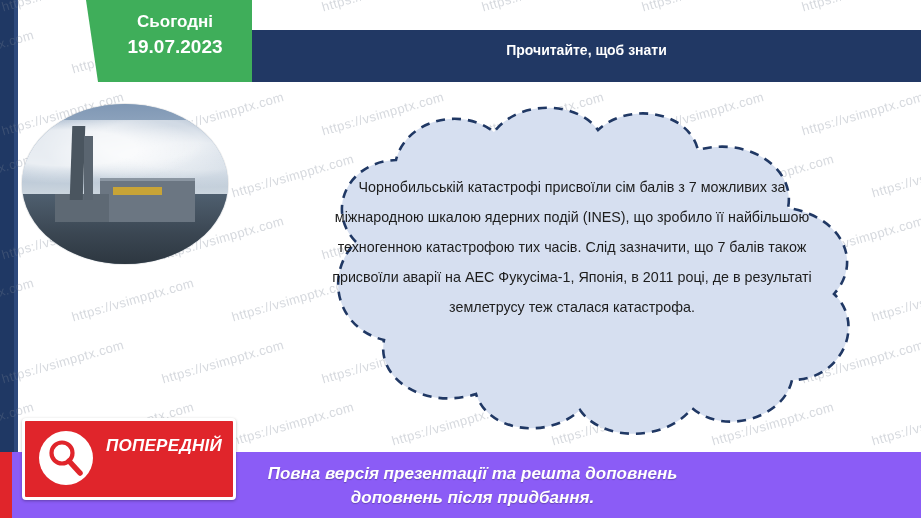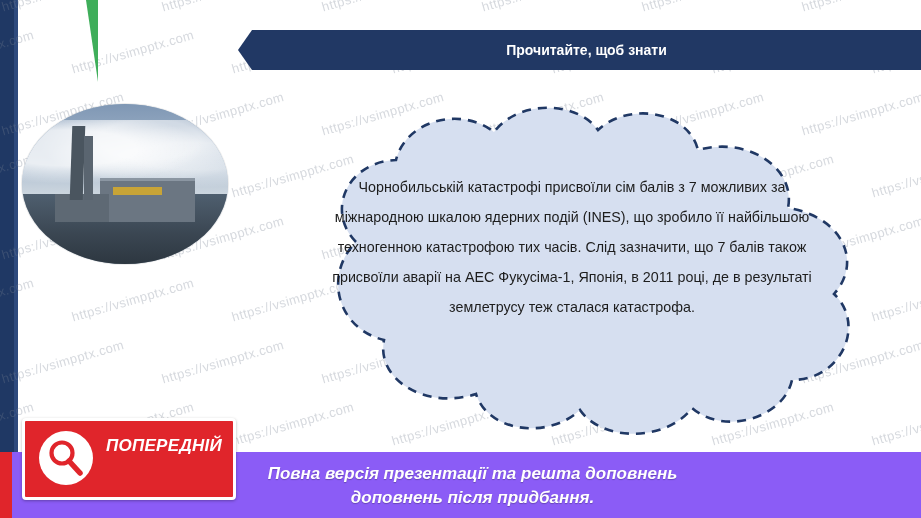--- a/index.html
+++ b/index.html
@@ -71,21 +71,21 @@
   }
   .logo .sub{
     position:absolute;left:36px;top:22px;
     font-size:11px;color:#7b8894;letter-spacing:.5px;
   }
   .logo .bars{
     position:absolute;left:0;top:6px;
   }
   
   .header-bar{
-    position:absolute;left:252px;top:30px;width:669px;height:40px;
+    position:absolute;left:252px;top:30px;width:669px;height:52px;
     background:#213864;
     z-index:11;
   }
   .header-bar .h-title{
     color:#ffffff;font-weight:bold;font-size:14px;
     text-align:center;line-height:40px;
   }
   .header-bar::after{
     content:"";position:absolute;left:-14px;top:0;width:0;height:0;
     border-top:20px solid transparent;border-bottom:20px solid transparent;
@@ -214,20 +214,24 @@
                C 100 236, 88 182, 120 150 Z" fill="#d6dff0" stroke="#203864" stroke-width="2.6" stroke-dasharray="9 7"></path>
     </svg>
     <div class="cloud-text">Чорнобильській катастрофі присвоїли сім балів з 7 можливих за міжнародною шкалою ядерних подій (INES), що зробило її найбільшою техногенною катастрофою тих часів. Слід зазначити, що 7 балів також присвоїли аварії на АЕС Фукусіма-1, Японія, в 2011 році, де в результаті землетрусу теж сталася катастрофа.</div>
   </div>
 
   <div class="header-bar">
     <div class="h-title">Прочитайте, щоб знати</div>
   </div>
 
   <div class="green-corner"></div>
+  <div class="green-block">
+    <div class="today">Сьогодні</div>
+    <div class="date">19.07.2023</div>
+  </div>
 
 
   <div class="ribbon-left-cover"></div>
   <div class="ribbon">
     <div class="r-text">
       <div>Повна версія презентації та решта доповнень</div>
       <div>доповнень після придбання.</div>
     </div>
   </div>
 

